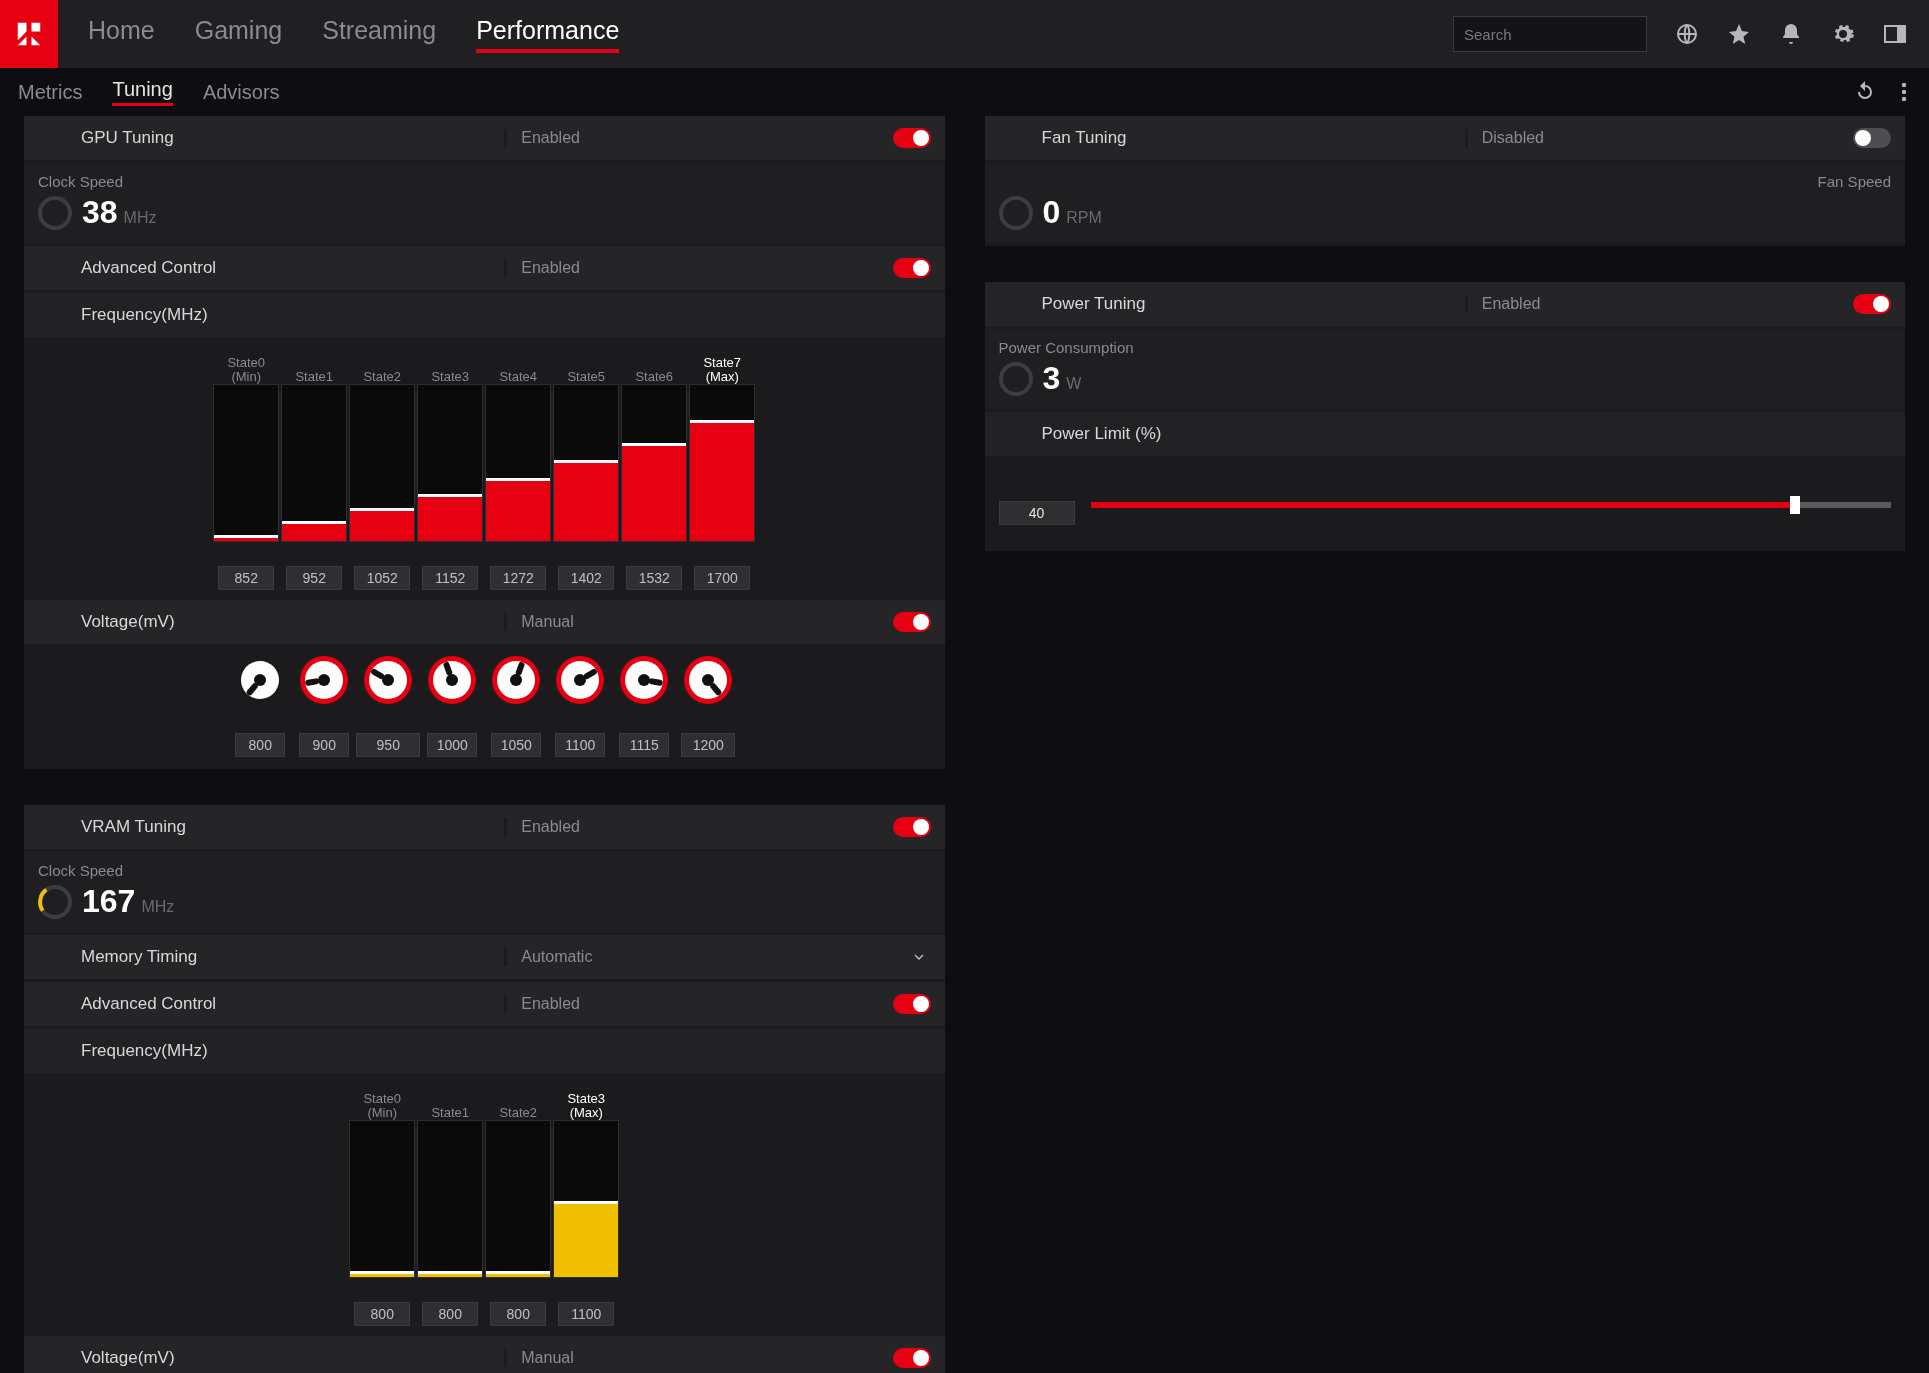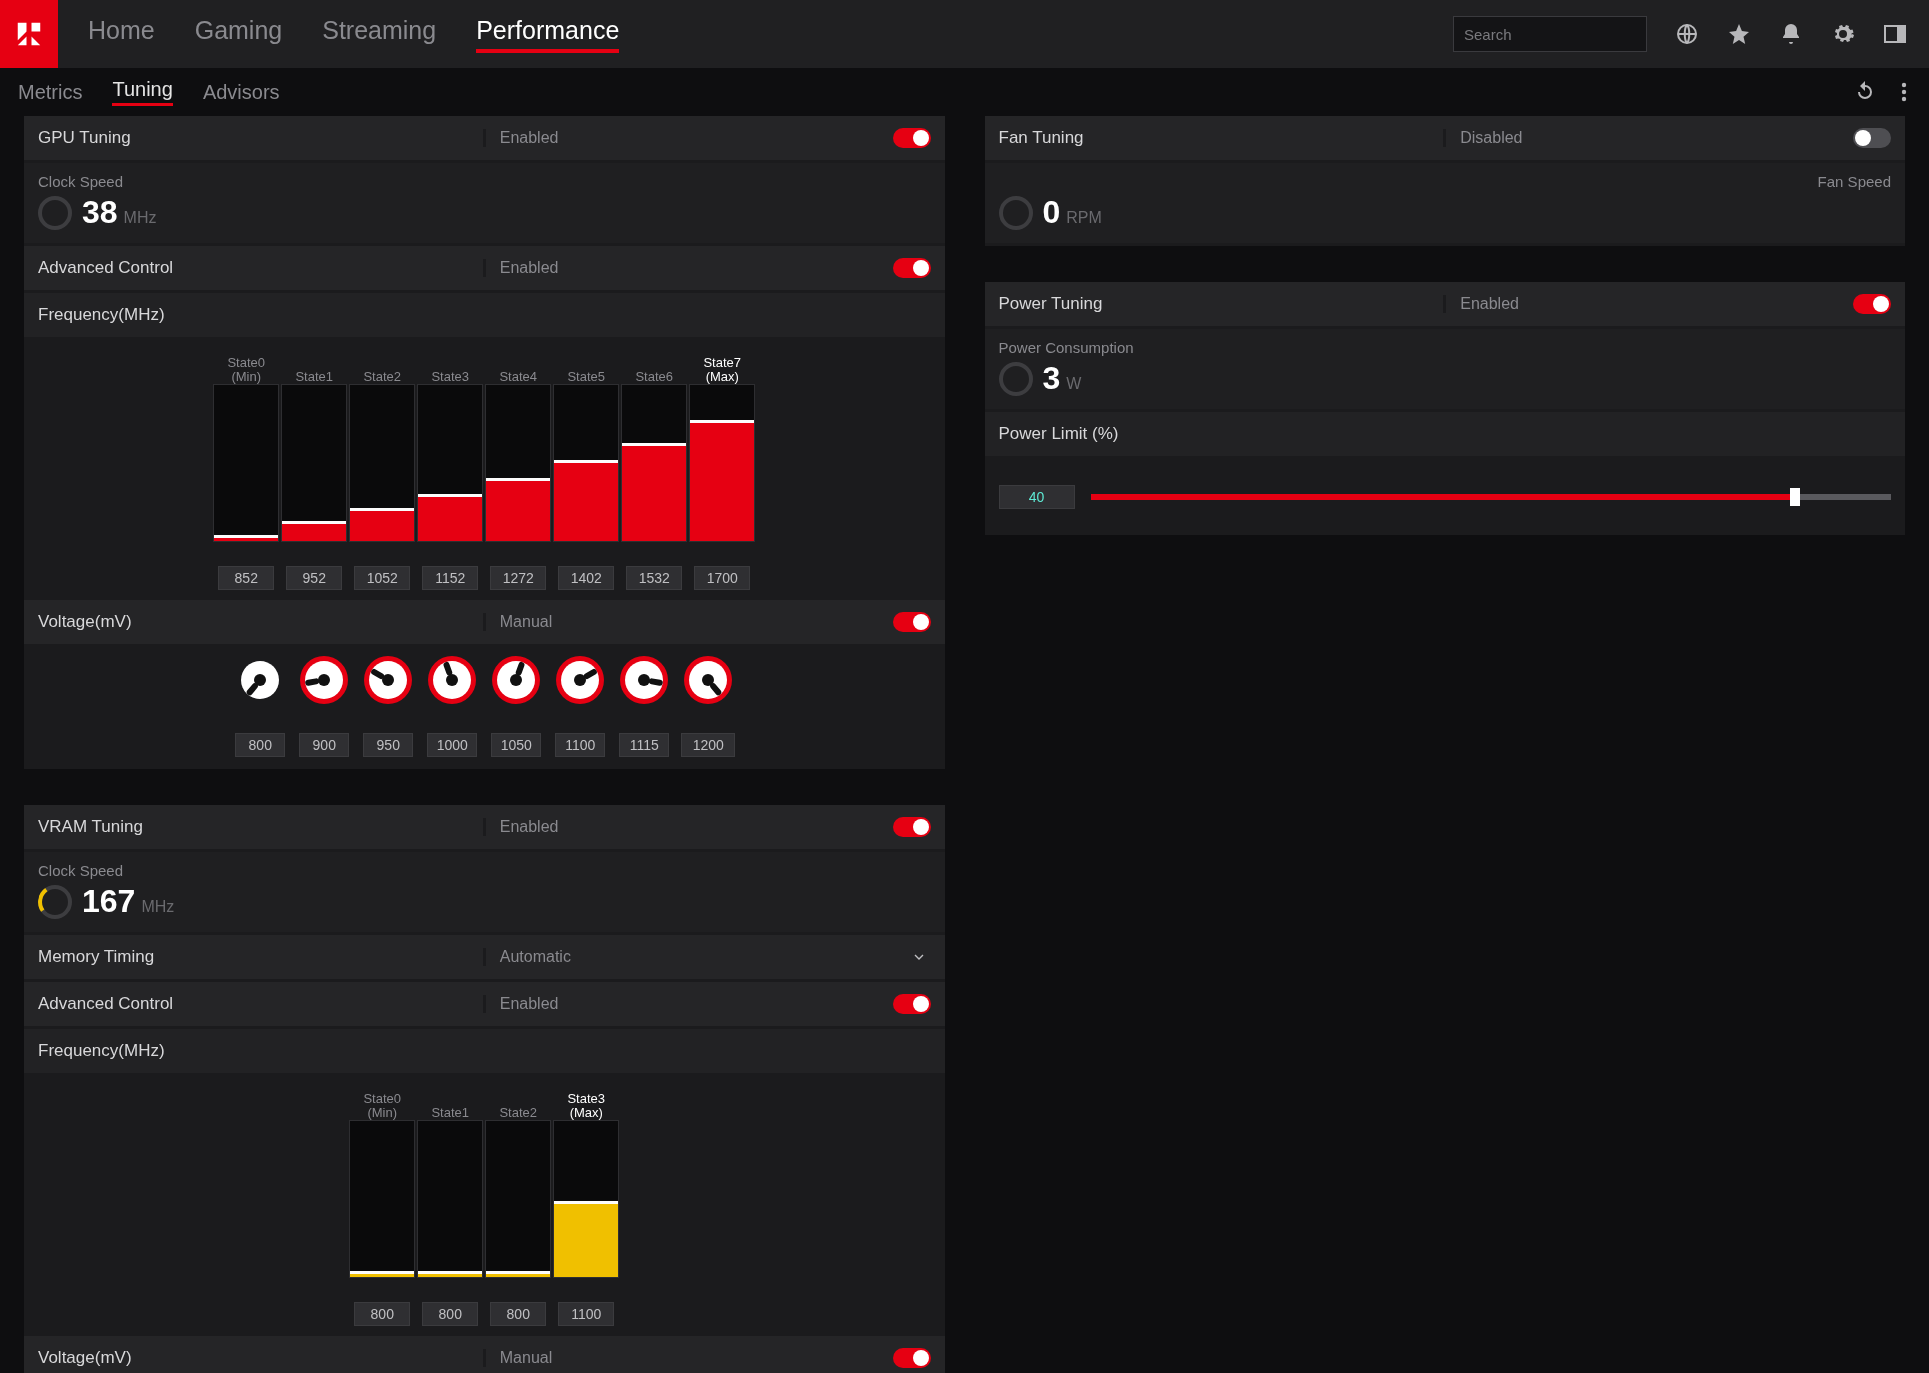--- a/index.html
+++ b/index.html
@@ -25,21 +25,21 @@
 .subtabs-right { position: absolute; right: 22px; display: flex; gap: 24px; }
 
 
 .content { display: flex; gap: 40px; padding: 0 24px; }
 .col { display: flex; flex-direction: column; gap: 6px; }
 .col-left { width: 922px; }
 .col-right { width: 922px; }
 
 
 .panel { background: #1b1b1d; margin-bottom: 30px; }
-.panel .row, .row { display: flex; align-items: center; background: #252527; height: 44px; font-size: 17px; color: #d8d8da; margin-bottom: 3px; }
+.panel .row, .row { display: flex; align-items: center; background: #252527; height: 44px; font-size: 17px; color: #d8d8da; margin-bottom: 3px; padding-left: 43px; }
 .row .cell-l { flex: 1; padding-left: 14px; font-weight: 500; }
 .row .cell-r { flex: 1; display: flex; align-items: center; padding-left: 14px; color: #8a8a8f; font-size: 16px; position: relative; border-left: 3px solid #1b1b1d; }
 .row .chevron { position: absolute; right: 18px; }
 .toggle { position: absolute; right: 14px; width: 38px; height: 20px; border-radius: 10px; background: #e60012; display: flex; align-items: center; }
 .toggle.off { background: #4e4e52; }
 .toggle .knob { width: 16px; height: 16px; border-radius: 50%; background: #fff; margin-left: 20px; }
 .toggle.off .knob { margin-left: 2px; }
 
 
 .metric-row { background: #1f1f21; padding: 10px 14px 12px; margin-bottom: 3px; }
@@ -67,21 +67,21 @@
 .dials { background: #1b1b1d; padding: 14px 0 12px; display: flex; gap: 6px; justify-content: center; }
 .dial-col { width: 58px; display: flex; flex-direction: column; align-items: center; gap: 10px; }
 .dial { width: 38px; height: 38px; border-radius: 50%; background: #fff; position: relative; }
 .dial.ring { box-shadow: 0 0 0 5px #e60012; }
 .dial.ring-yellow { box-shadow: 0 0 0 5px #f0c000; }
 .dial::after { content: ""; position: absolute; width: 12px; height: 12px; background: #111; border-radius: 50%; top: 13px; left: 13px; }
 .dial .notch { position: absolute; width: 6px; height: 14px; background: #111; left: 16px; top: 0; border-radius: 3px; }
 
 
 .slider-row { background: #1b1b1d; padding: 26px 14px; display: flex; align-items: center; gap: 16px; }
-.slider-val { width: 76px; height: 24px; background: #2f2f32; border: 1px solid #3b3b3e; display: flex; align-items: center; justify-content: center; color: #5eead4; font-size: 14px; }
+.slider-val { width: 76px; height: 24px; background: #2f2f32; border: 1px solid #3b3b3e; display: flex; align-items: center; justify-content: center; color: #e5e5e5; font-size: 14px; margin-top: 16px; }
 .slider-track { flex: 1; height: 6px; background: #5a5a5e; position: relative; }
 .slider-fill { position: absolute; left: 0; top: 0; bottom: 0; background: #e60012; }
 .slider-thumb { position: absolute; top: -6px; width: 10px; height: 18px; background: #fff; }
 
 </style>
 </head>
 <body>
 
 <div class="topbar">
   <div class="logo">
@@ -253,21 +253,21 @@
           <div class="dial-col">
             <div class="dial ring">
               <div class="notch" style="transform-origin: 50% 19px; transform: rotate(-100deg);"></div>
             </div>
             <div class="bar-value" style="width: 50px;">900</div>
           </div>
           <div class="dial-col">
             <div class="dial ring">
               <div class="notch" style="transform-origin: 50% 19px; transform: rotate(-60deg);"></div>
             </div>
-            <div class="bar-value" style="width: 50px;">950</div>
+            <div class="bar-value" style="width: 64px;">950</div>
           </div>
           <div class="dial-col">
             <div class="dial ring">
               <div class="notch" style="transform-origin: 50% 19px; transform: rotate(-20deg);"></div>
             </div>
             <div class="bar-value" style="width: 50px;">1000</div>
           </div>
           <div class="dial-col">
             <div class="dial ring">
               <div class="notch" style="transform-origin: 50% 19px; transform: rotate(20deg);"></div>

